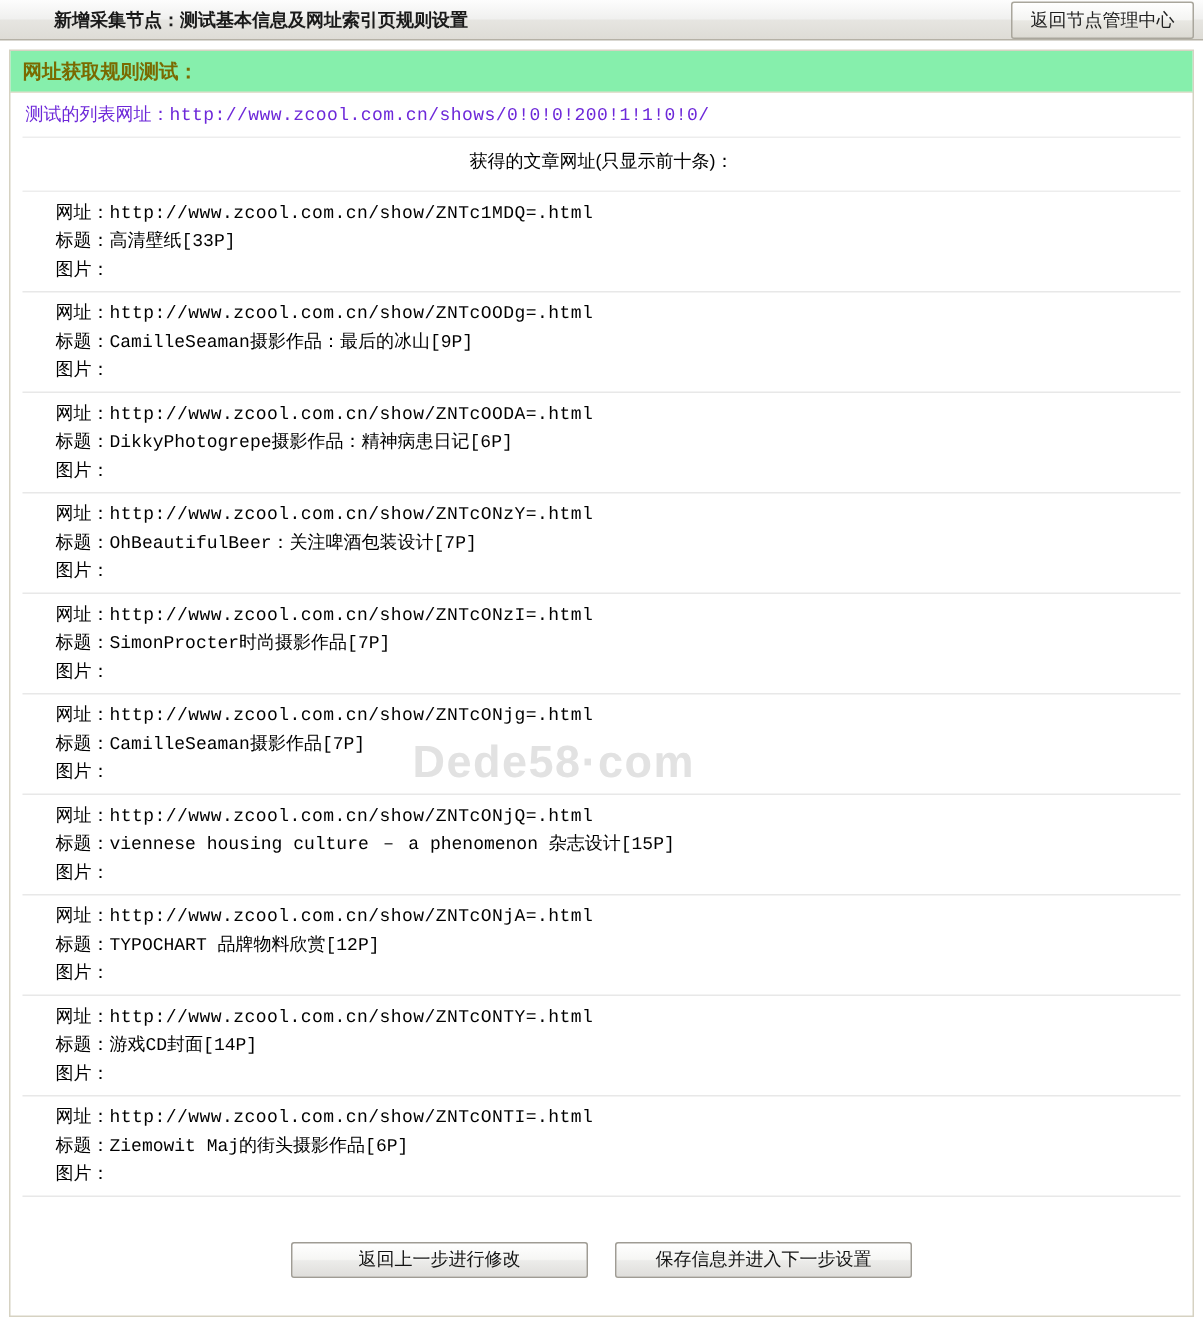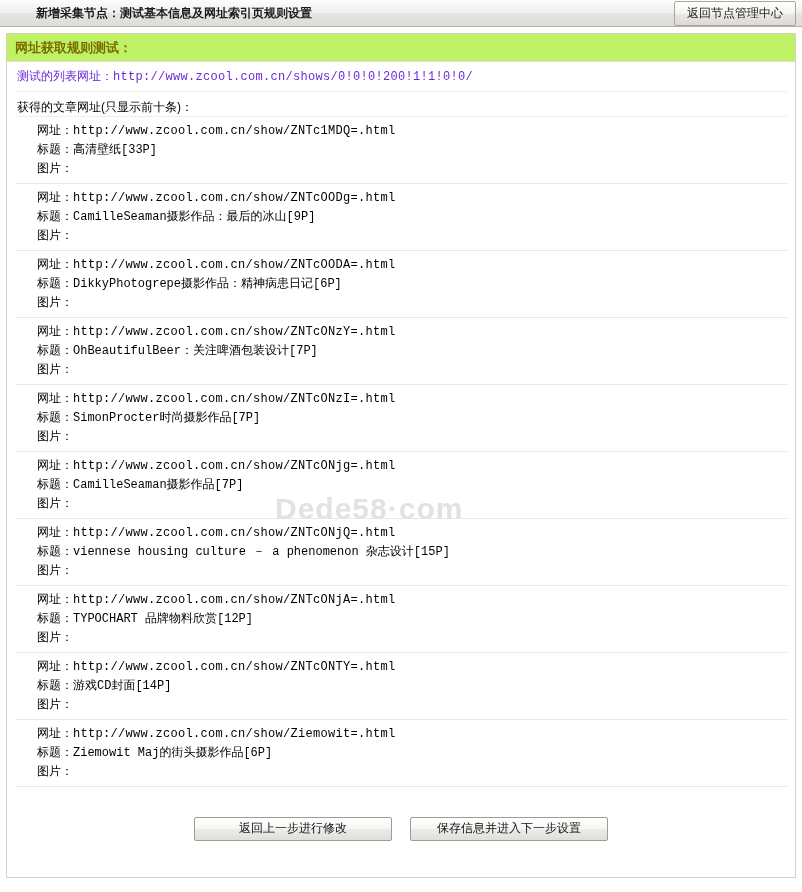--- a/index.html
+++ b/index.html
@@ -55,21 +55,21 @@
   
   .frame {
     margin: 6px 6px 0 6px;
     border: 1px solid #d6d2c2;
     background: #ffffff;
     box-sizing: border-box;
     height: 845px;
     position: relative;
   }
   .section-head {
-    background: #bef264;
+    background: #86efac;
     border-bottom: 1px solid #e3e0cf;
     height: 28px;
     display: flex;
     align-items: center;
     padding-left: 8px;
     box-sizing: border-box;
   }
   .section-head-text {
     font-size: 13px;
     font-weight: bold;
@@ -85,23 +85,24 @@
     border-bottom: 1px solid #ededed;
     padding: 6px 2px;
     font-size: 12px;
     color: #6d28d9;
   }
   .label-zh {
     font-family: "Liberation Sans", sans-serif;
   }
 
   .list-intro {
-    padding: 7px 2px 0 2px;
+    padding: 7px 2px 11px 2px;
     font-size: 12px;
     border-bottom: 1px solid #ededed;
+    text-align: center;
   }
 
   .item {
     border-bottom: 1px solid #e8e8e8;
     padding: 4px 2px 6px 2px;
   }
   .item-row {
     font-size: 12px;
     line-height: 18px;
     white-space: nowrap;
@@ -288,21 +289,21 @@
         <div class="item-row">
           <span class="k">标题：</span><span class="v-title">游戏CD封面[14P]</span>
         </div>
         <div class="item-row">
           <span class="k">图片：</span><span class="v-img"></span>
         </div>
       </div>
 
       <div class="item">
         <div class="item-row">
-          <span class="k">网址：</span><span class="v-url">http://www.zcool.com.cn/show/Ziemowit=.html</span>
+          <span class="k">网址：</span><span class="v-url">http://www.zcool.com.cn/show/ZNTcONTI=.html</span>
         </div>
         <div class="item-row">
           <span class="k">标题：</span><span class="v-title">Ziemowit Maj的街头摄影作品[6P]</span>
         </div>
         <div class="item-row">
           <span class="k">图片：</span><span class="v-img"></span>
         </div>
       </div>
 
       <div class="btn-bar">

